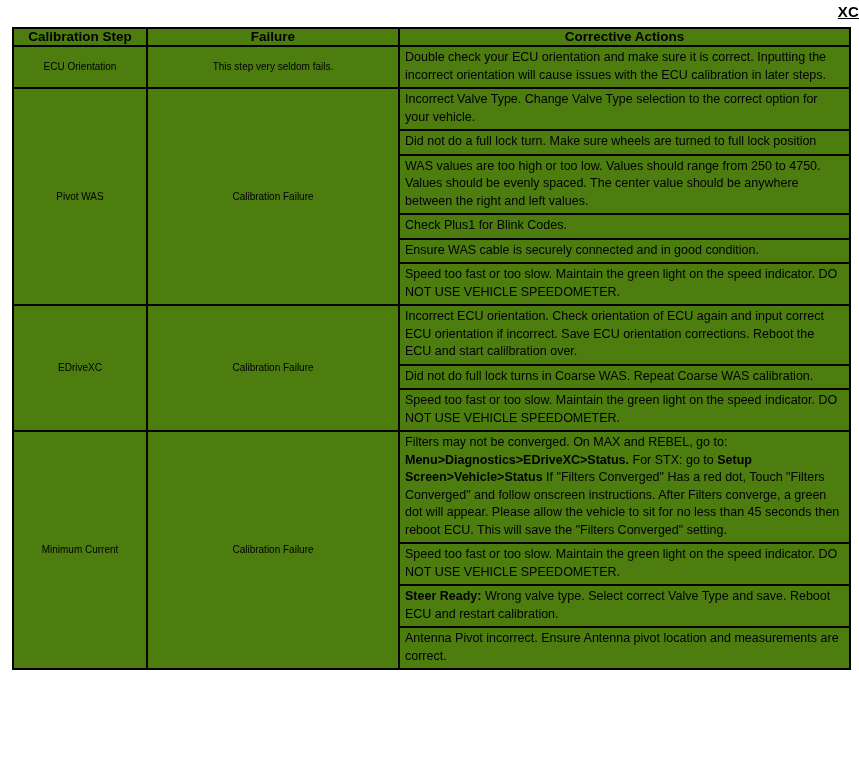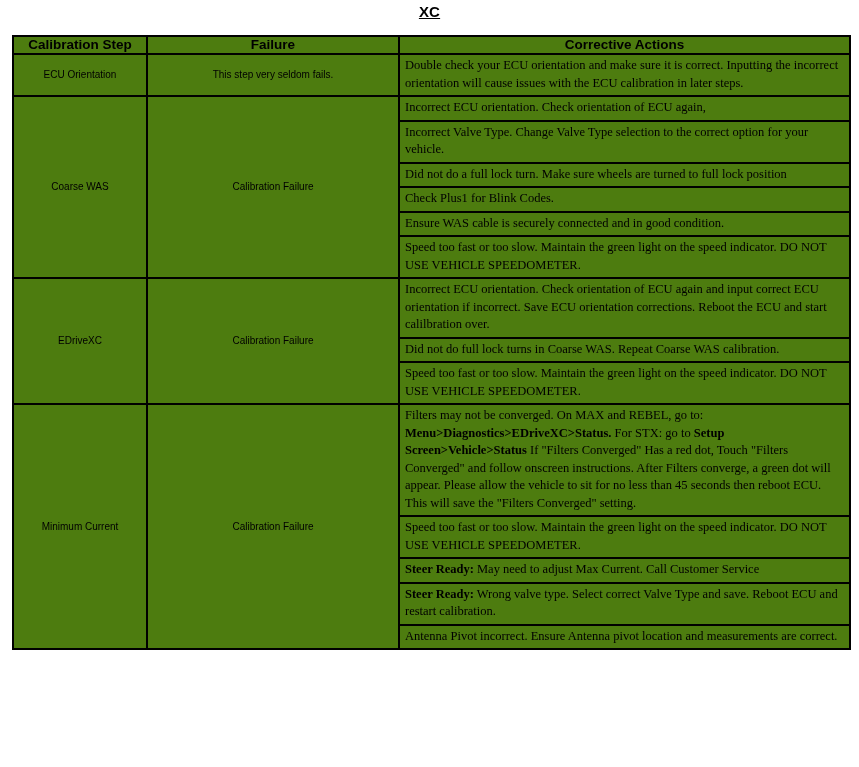--- a/index.html
+++ b/index.html
@@ -14,27 +14,27 @@
     color: #000000;
     overflow: hidden;
   }
   .page {
     position: relative;
     width: 859px;
     height: 767px;
     box-sizing: border-box;
   }
   .doc-title {
-    text-align: center;
+    text-align: right;
     font-size: 15px;
     font-weight: bold;
     text-decoration: underline;
     letter-spacing: 0.2px;
     padding-top: 3px;
-    padding-bottom: 14px;
+    padding-bottom: 6px;
     line-height: 18px;
   }
   table.cal-table {
     border-collapse: collapse;
     table-layout: fixed;
     margin-left: 12px;
     width: 837px;
     background: #4d7c0f;
   }
   table.cal-table col.c1 { width: 134px; }
@@ -68,21 +68,20 @@
   }
   table.actions td.action-cell {
     border: 2px solid #000000;
     border-left: 0;
     border-right: 0;
     font-size: 12.5px;
     line-height: 17.5px;
     text-align: left;
     padding: 2px 5px 3px 5px;
     vertical-align: top;
-    font-family: Liberation Serif, serif;
   }
   table.actions tr:first-child > td.action-cell { border-top: 0; }
   table.actions tr:last-child > td.action-cell { border-bottom: 0; }
   td.actions-host { padding: 0; vertical-align: top; }
 
   .b { font-weight: bold; }
 </style>
 </head>
 <body>
 
@@ -111,33 +110,33 @@
             <table class="actions">
               <tbody>
                 <tr>
                   <td class="action-cell">Double check your ECU orientation and make sure it is correct. Inputting the incorrect orientation will cause issues with the ECU calibration in later steps.</td>
                 </tr>
               </tbody>
             </table>
           </td>
         </tr>
         <tr>
-          <td class="step-cell">Coarse WAS</td>
+          <td class="step-cell">Pivot WAS</td>
           <td class="failure-cell">Calibration Failure</td>
           <td class="actions-host">
             <table class="actions">
               <tbody>
                 <tr>
-                  <td class="action-cell">Incorrect ECU orientation. Check orientation of ECU again,</td>
-                </tr>
-                <tr>
                   <td class="action-cell">Incorrect Valve Type. Change Valve Type selection to the correct option for your vehicle.</td>
                 </tr>
                 <tr>
                   <td class="action-cell">Did not do a full lock turn. Make sure wheels are turned to full lock position</td>
+                </tr>
+                <tr>
+                  <td class="action-cell">WAS values are too high or too low. Values should range from 250 to 4750. Values should be evenly spaced. The center value should be anywhere between the right and left values.</td>
                 </tr>
                 <tr>
                   <td class="action-cell">Check Plus1 for Blink Codes.</td>
                 </tr>
                 <tr>
                   <td class="action-cell">Ensure WAS cable is securely connected and in good condition.</td>
                 </tr>
                 <tr>
                   <td class="action-cell">Speed too fast or too slow. Maintain the green light on the speed indicator. DO NOT USE VEHICLE SPEEDOMETER.</td>
                 </tr>
@@ -170,23 +169,20 @@
           <td class="actions-host">
             <table class="actions">
               <tbody>
                 <tr>
                   <td class="action-cell"><span>Filters may not be converged. On MAX and REBEL, go to: </span><span class="b">Menu&gt;Diagnostics&gt;EDriveXC&gt;Status.</span><span> For STX: go to </span><span class="b">Setup Screen&gt;Vehicle&gt;Status</span><span>  If "Filters Converged" Has a red dot, Touch "Filters Converged" and follow onscreen instructions. After Filters converge, a green dot will appear. Please allow the vehicle to sit for no less than 45 seconds then reboot ECU. This will save the "Filters Converged" setting.</span></td>
                 </tr>
                 <tr>
                   <td class="action-cell">Speed too fast or too slow. Maintain the green light on the speed indicator. DO NOT USE VEHICLE SPEEDOMETER.</td>
                 </tr>
                 <tr>
-                  <td class="action-cell"><span class="b">Steer Ready:</span><span> May need to adjust Max Current. Call Customer Service</span></td>
-                </tr>
-                <tr>
                   <td class="action-cell"><span class="b">Steer Ready:</span><span> Wrong valve type. Select correct Valve Type and save. Reboot ECU and restart calibration.</span></td>
                 </tr>
                 <tr>
                   <td class="action-cell">Antenna Pivot incorrect. Ensure Antenna pivot location and measurements are correct.</td>
                 </tr>
               </tbody>
             </table>
           </td>
         </tr>
       </tbody>

